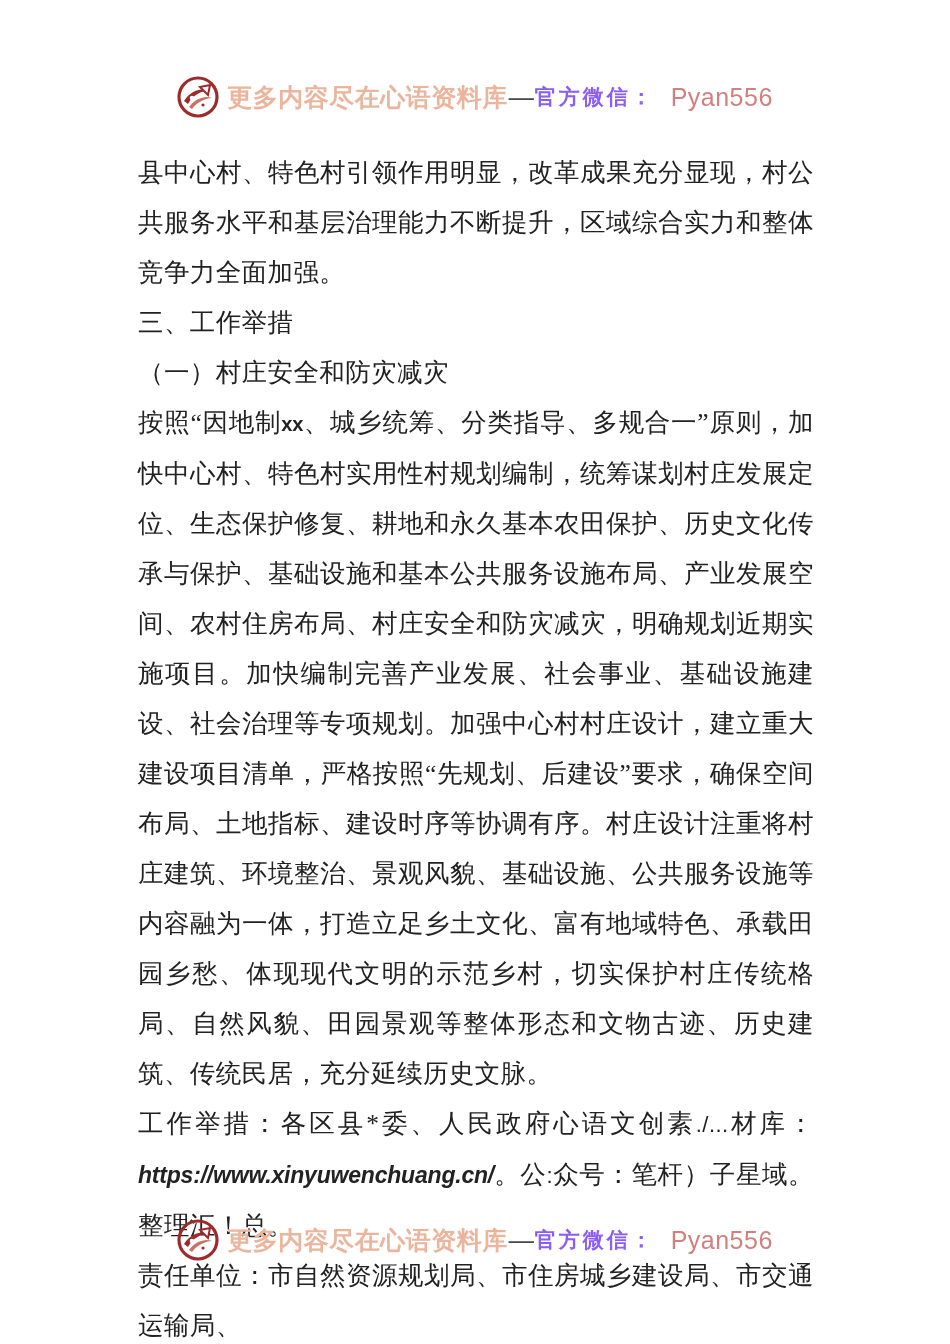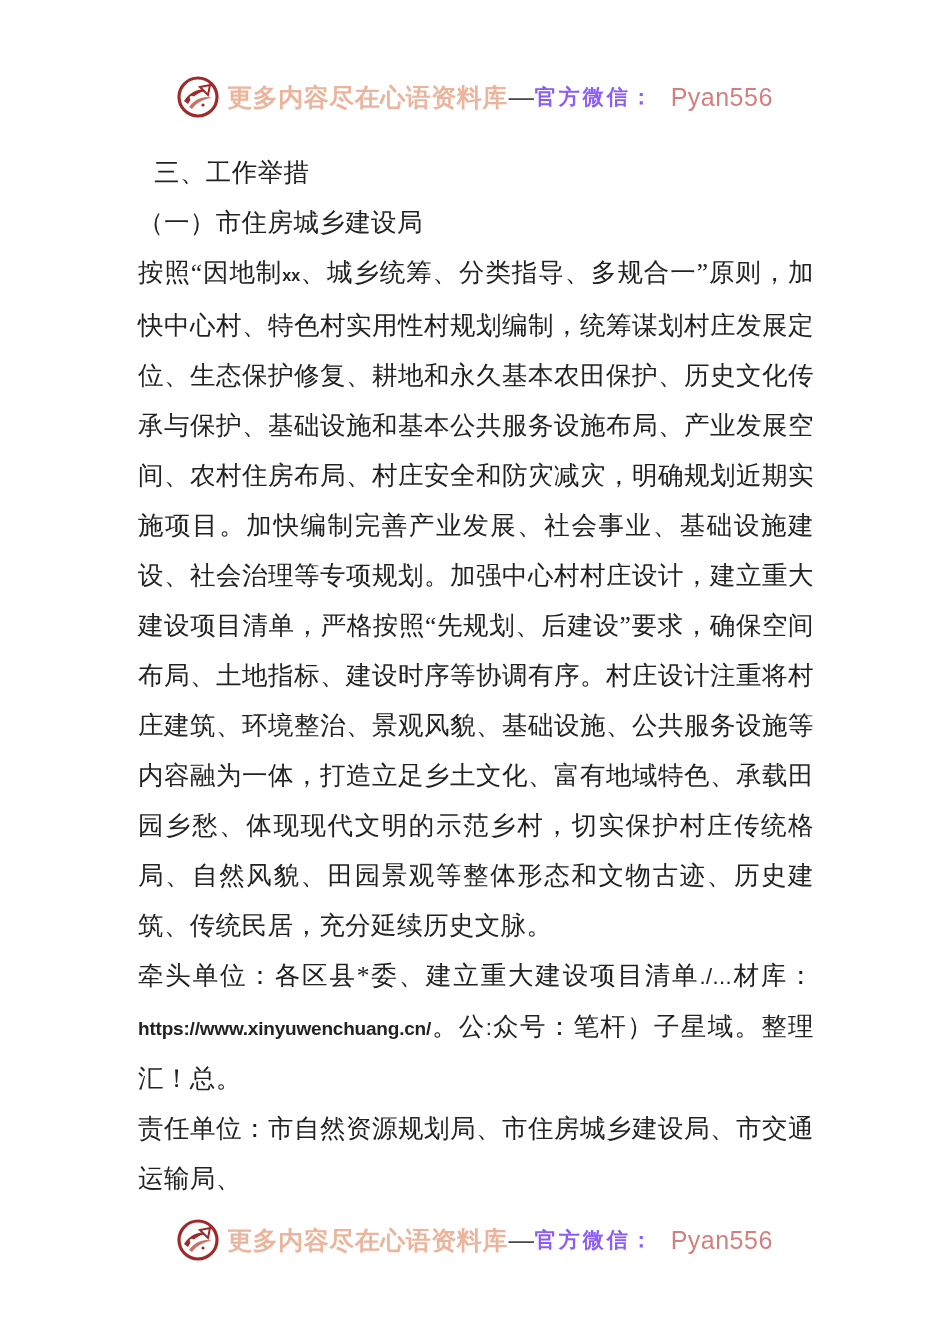--- a/index.html
+++ b/index.html
@@ -85,34 +85,35 @@
     margin: 0;
     font-size: 25.5px;
     line-height: 50px;
     text-align: justify;
     text-justify: inter-ideograph;
     letter-spacing: 0.4px;
     color: #222222;
     font-family: "Liberation Serif", "DejaVu Serif", serif;
   }
   .para.indent1 { text-indent: 0; }
-  .para.heading { text-indent: 0; margin-left: 16px; }
+  .para.heading { text-indent: 0; }
   .para.sub { text-indent: 0; }
 
   .lat {
     font-family: "Liberation Sans", "DejaVu Sans", sans-serif;
     font-weight: bold;
-    font-size: 16px;
+    font-size: 20px;
     letter-spacing: 0;
   }
   .url {
     font-family: "Liberation Sans", "DejaVu Sans", sans-serif;
     font-weight: bold;
-    font-size: 19px;
+    font-size: 23px;
     letter-spacing: -0.2px;
+    font-style: italic;
   }
   .noise {
     font-family: "Liberation Sans", "DejaVu Sans", sans-serif;
     font-size: 22px;
   }
 </style>
 </head>
 <body>
 
 <div class="page">
@@ -129,31 +130,32 @@
       </svg>
     </span>
     <span class="wm-lib">更多内容尽在心语资料库</span>
     <span class="wm-dash">—</span>
     <span class="wm-wechat">官方微信：</span>
     <span class="wm-id">Pyan556</span>
   </div>
 
   <div class="doc-body">
 
+    <p class="para indent1">县中心村、特色村引领作用明显，改革成果充分显现，村公共服务水平和基层治理能力不断提升，区域综合实力和整体竞争力全面加强。</p>
 
     <p class="para heading">三、工作举措</p>
 
-    <p class="para sub">（一）市住房城乡建设局</p>
+    <p class="para sub">（一）村庄安全和防灾减灾</p>
 
     <p class="para">
       <span>按照“因地制</span><span class="lat">xx</span><span>、城乡统筹、分类指导、多规合一”原则，加快中心村、特色村实用性村规划编制，统筹谋划村庄发展定位、生态保护修复、耕地和永久基本农田保护、历史文化传承与保护、基础设施和基本公共服务设施布局、产业发展空间、农村住房布局、村庄安全和防灾减灾，明确规划近期实施项目。加快编制完善产业发展、社会事业、基础设施建设、社会治理等专项规划。加强中心村村庄设计，建立重大建设项目清单，严格按照“先规划、后建设”要求，确保空间布局、土地指标、建设时序等协调有序。村庄设计注重将村庄建筑、环境整治、景观风貌、基础设施、公共服务设施等内容融为一体，打造立足乡土文化、富有地域特色、承载田园乡愁、体现现代文明的示范乡村，切实保护村庄传统格局、自然风貌、田园景观等整体形态和文物古迹、历史建筑、传统民居，充分延续历史文脉。</span>
     </p>
 
     <p class="para">
-      <span>牵头单位：各区县*委、建立重大建设项目清单</span><span class="noise">./...</span><span>材库：</span><span class="url">https://www.xinyuwenchuang.cn/</span><span>。公</span><span class="noise">:</span><span>众号：笔杆）子星域。整理汇！总。</span>
+      <span>工作举措：各区县*委、人民政府心语文创素</span><span class="noise">./...</span><span>材库：</span><span class="url">https://www.xinyuwenchuang.cn/</span><span>。公</span><span class="noise">:</span><span>众号：笔杆）子星域。整理汇！总。</span>
     </p>
 
     <p class="para">责任单位：市自然资源规划局、市住房城乡建设局、市交通运输局、</p>
 
   </div>
 
   <div class="watermark watermark-bottom">
     <span class="wm-logo">
       <svg viewBox="0 0 42 42" aria-hidden="true">
         <circle cx="21" cy="21" r="19" fill="none" stroke="#9e2a2b" stroke-width="3.2"></circle>

